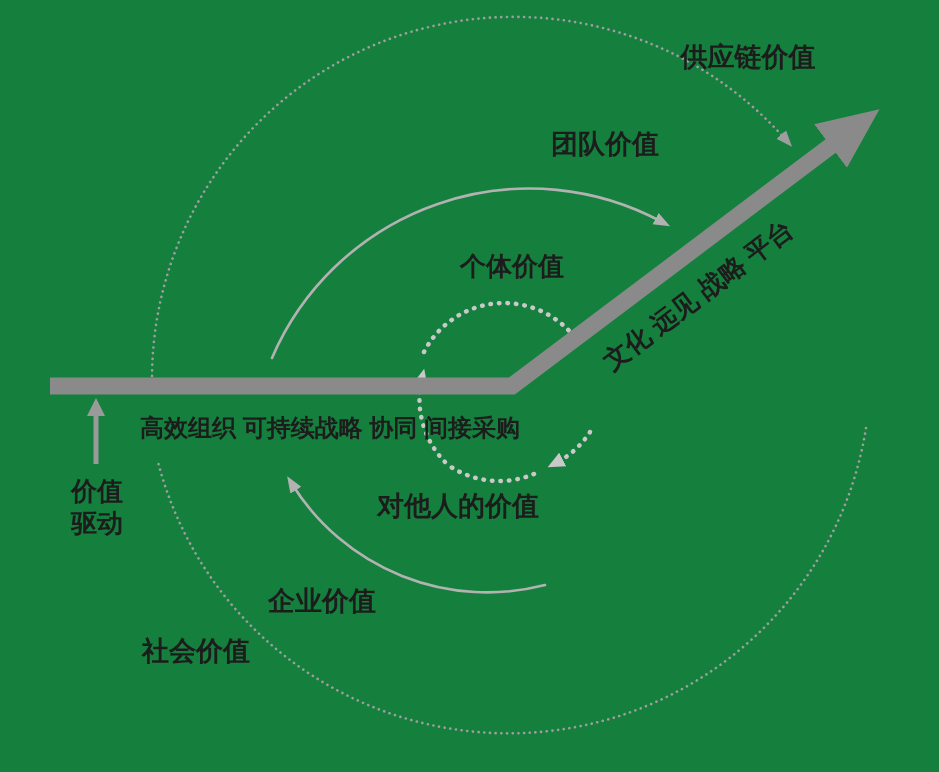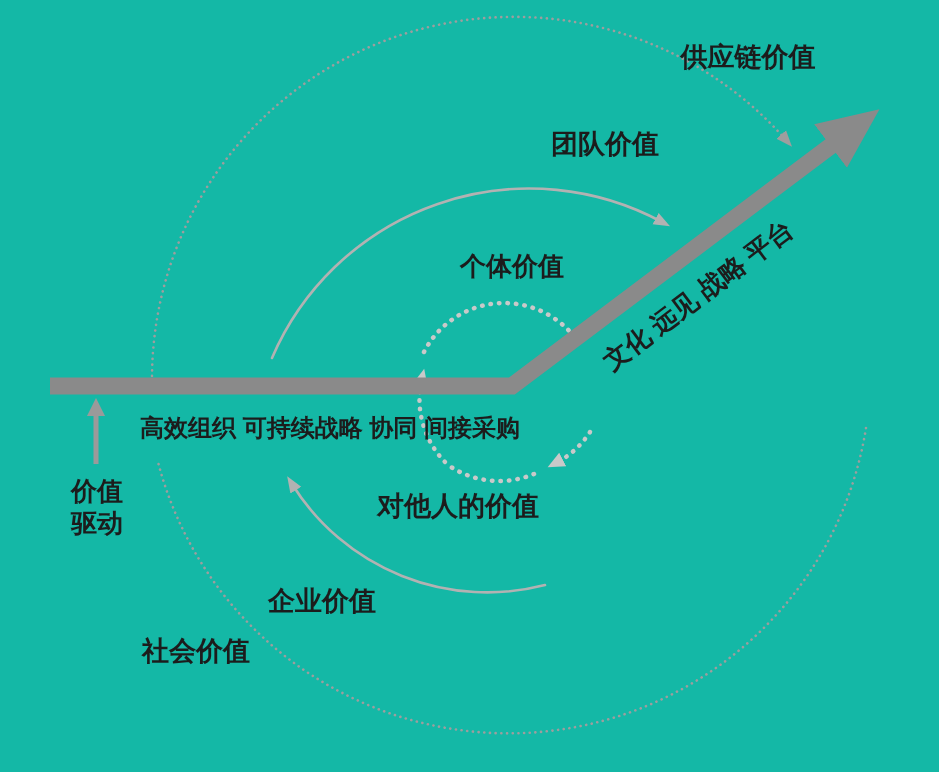--- a/index.html
+++ b/index.html
@@ -1,19 +1,19 @@
 <!DOCTYPE html>
 <html><head>
 <meta charset="utf-8">
 <style>
   html,body{margin:0;padding:0;background:#ffffff;}
   .canvas{
     position:relative;
     width:939px;height:772px;
-    background:#14b8a6;
+    background:#15803d;
     font-family:"Liberation Sans", sans-serif;
     overflow:hidden;
   }
   svg{display:block;}
   text{
     fill:#1c1c1c;
     font-family:"Liberation Sans", sans-serif;
   }
   .label{font-size:27px;font-weight:600;}
   .label-sm{font-size:26px;font-weight:600;}

